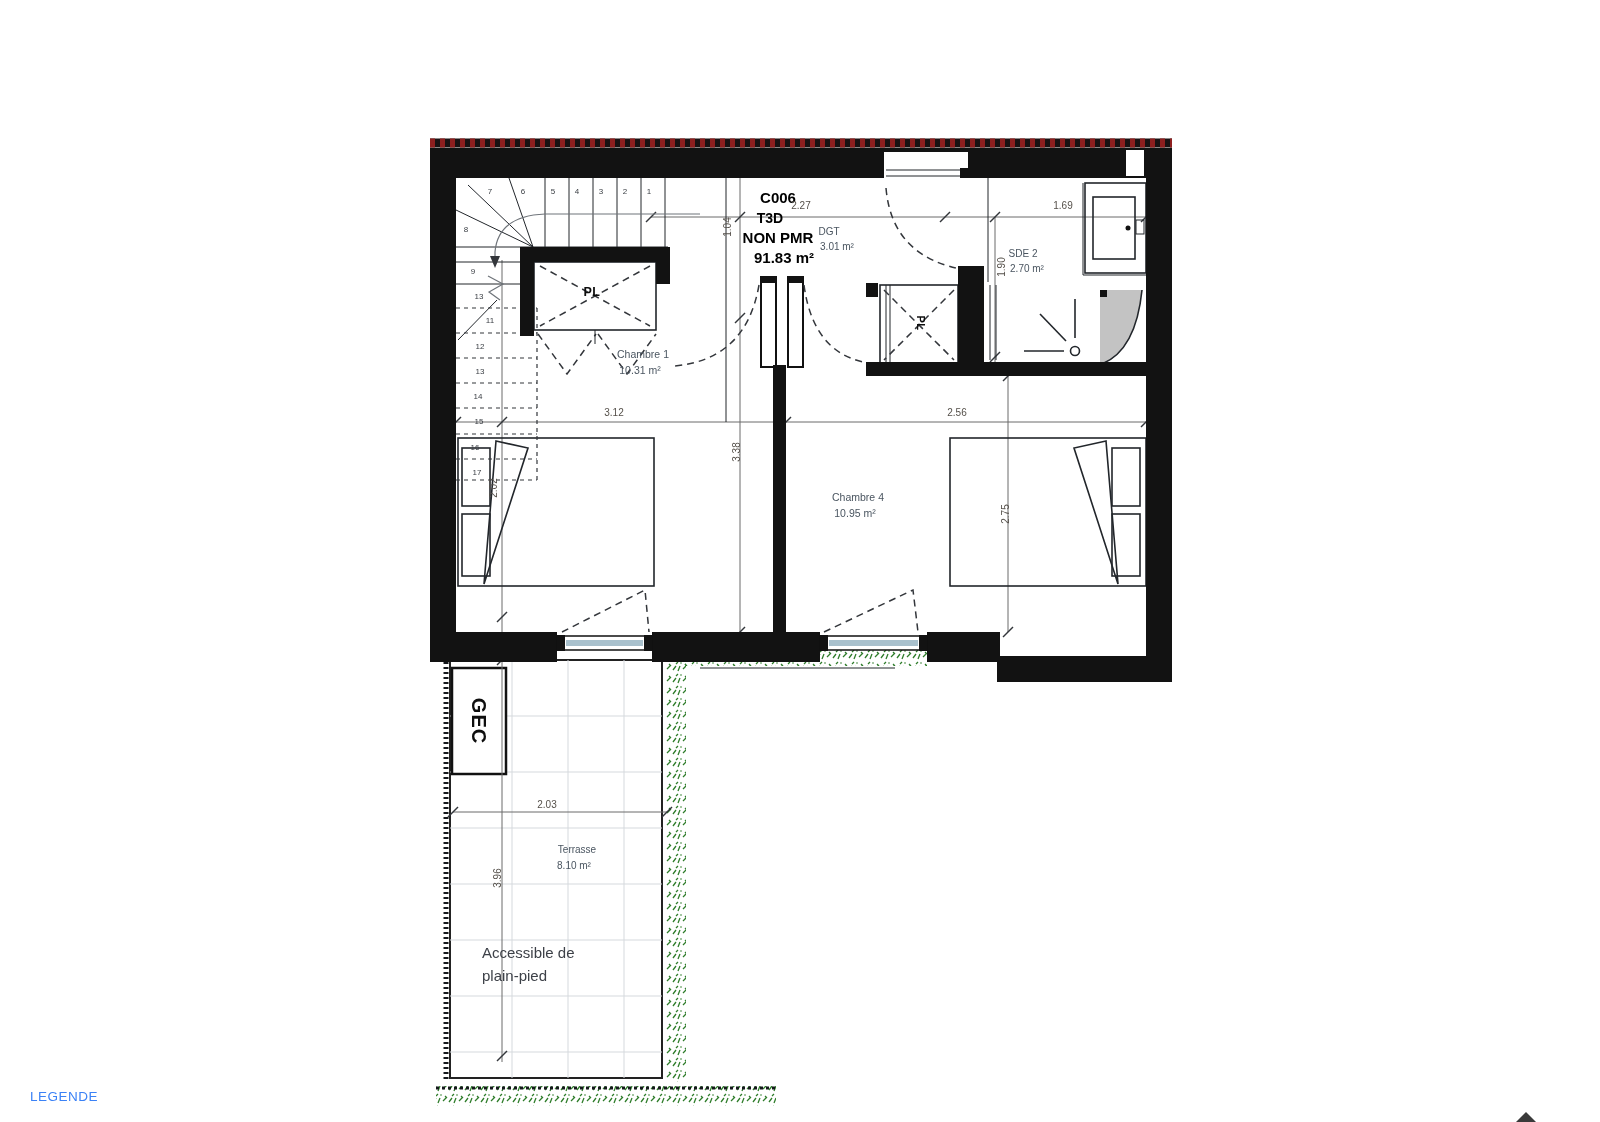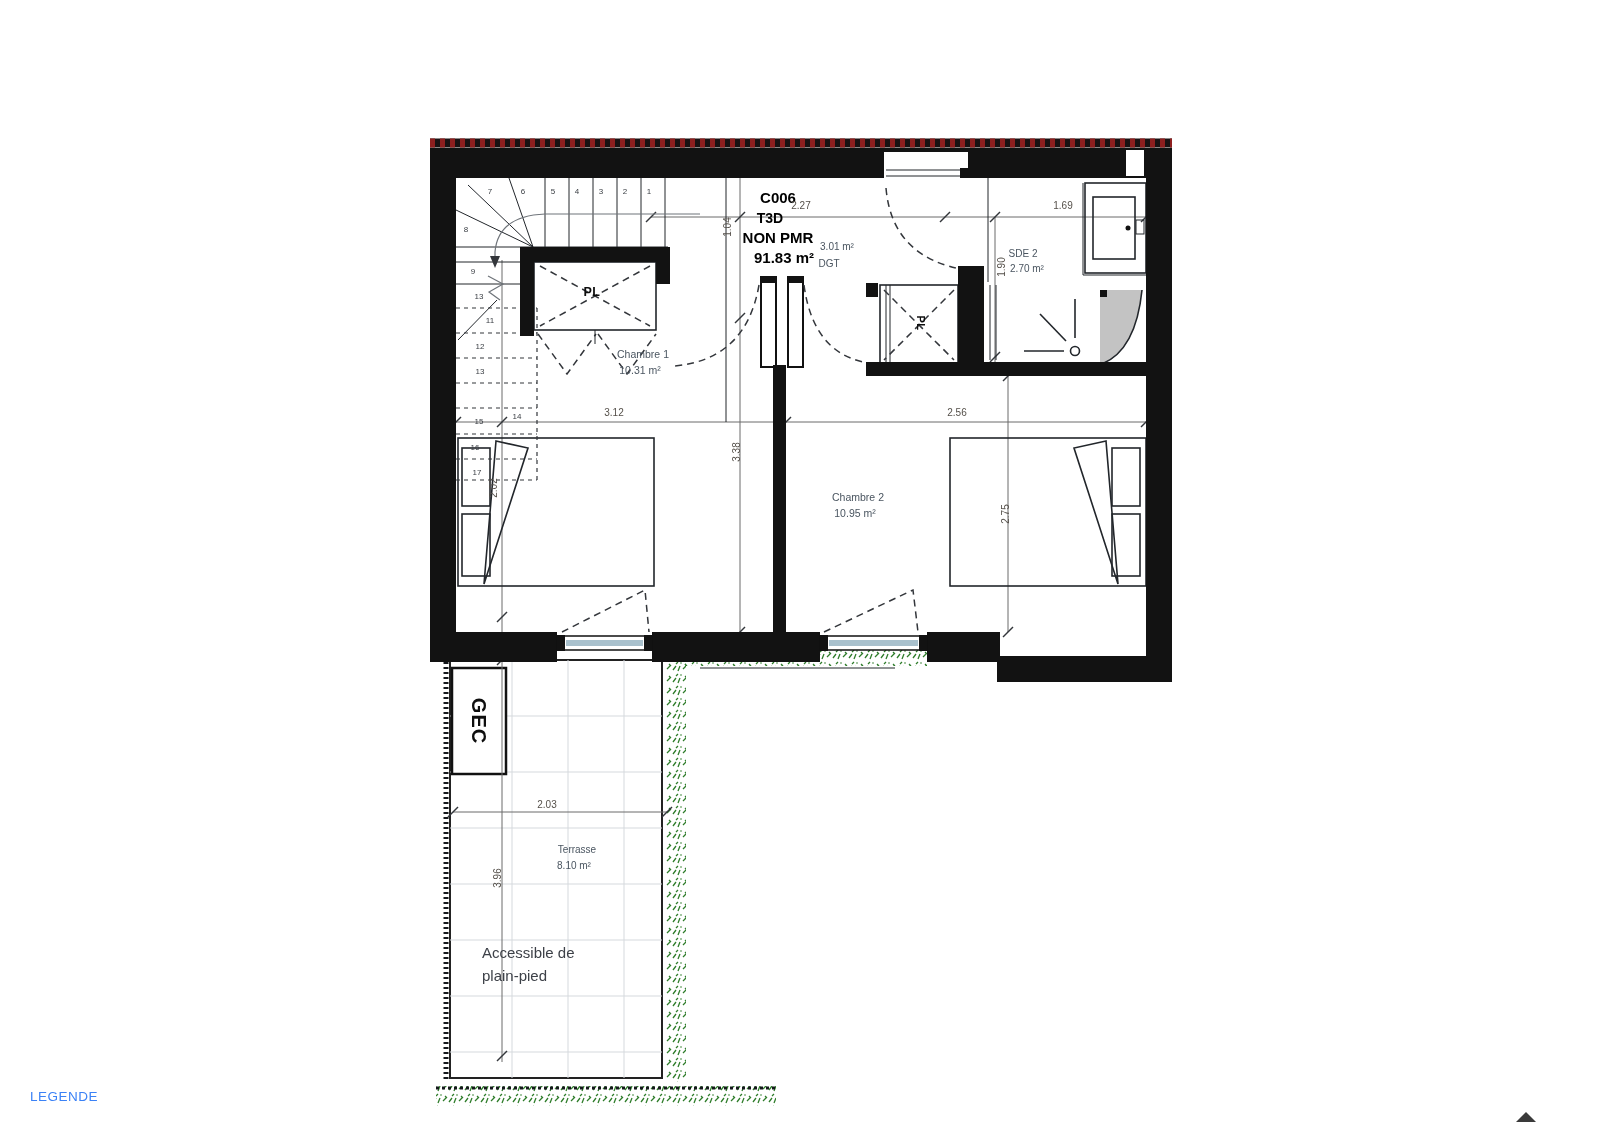--- a/index.html
+++ b/index.html
@@ -255,30 +255,30 @@
     <line class="thin1" x1="700" y1="668" x2="895" y2="668"></line>
 
     <polygon points="1526,1112 1536,1122 1516,1122" fill="#3a3a3a"></polygon>
   </svg>
 
   <div class="lbl unit u1" style="left:778px;top:198px;">C006</div>
   <div class="lbl unit u2" style="left:770px;top:218px;">T3D</div>
   <div class="lbl unit u3" style="left:778px;top:238px;">NON PMR</div>
   <div class="lbl unit u3" style="left:784px;top:258px;">91.83 m²</div>
 
-  <div class="lbl small" style="left:829px;top:232px;margin-top:32px;">DGT</div>
+  <div class="lbl small" style="left:829px;top:232px;">DGT</div>
   <div class="lbl small" style="left:837px;top:247px;">3.01 m²</div>
 
   <div class="lbl small" style="left:1023px;top:254px;">SDE 2</div>
   <div class="lbl small" style="left:1027px;top:269px;">2.70 m²</div>
 
   <div class="lbl" style="left:643px;top:354px;">Chambre 1</div>
   <div class="lbl" style="left:640px;top:370px;">10.31 m²</div>
 
-  <div class="lbl" style="left:858px;top:497px;">Chambre 2</div>
+  <div class="lbl" style="left:858px;top:497px;">Chambre 4</div>
   <div class="lbl" style="left:855px;top:513px;">10.95 m²</div>
 
   <div class="lbl small" style="left:577px;top:850px;">Terrasse</div>
   <div class="lbl small" style="left:574px;top:866px;">8.10 m²</div>
 
   <div class="lbl pl" style="left:592px;top:292px;">PL</div>
   <div class="lbl pl rot" style="left:920px;top:323px;">PL</div>
   <div class="lbl gec" style="left:479px;top:721px;">GEC</div>
 
   <div class="lbl note" style="left:482px;top:944px;">Accessible de</div>
@@ -293,21 +293,21 @@
       <span class="stairnum" style="left: 577px; top: 191px;">4</span>
       <span class="stairnum" style="left: 553px; top: 191px;">5</span>
       <span class="stairnum" style="left: 523px; top: 191px;">6</span>
       <span class="stairnum" style="left: 490px; top: 191px;">7</span>
       <span class="stairnum" style="left: 466px; top: 229px;">8</span>
       <span class="stairnum" style="left: 473px; top: 271px;">9</span>
       <span class="stairnum" style="left: 479px; top: 296px;">13</span>
       <span class="stairnum" style="left: 480px; top: 320px; padding-left: 20px;">11</span>
       <span class="stairnum" style="left: 480px; top: 346px;">12</span>
       <span class="stairnum" style="left: 480px; top: 371px;">13</span>
-      <span class="stairnum" style="left: 478px; top: 416px; margin-left: 39px;">14</span>
+      <span class="stairnum" style="left: 478px; top: 396px;">14</span>
       <span class="stairnum" style="left: 479px; top: 421px;">15</span>
       <span class="stairnum" style="left: 475px; top: 447px;">16</span>
       <span class="stairnum" style="left: 477px; top: 472px;">17</span>
     </div>
   <div>
       <span class="dim" style="left: 801px; top: 205px;">2.27</span>
       <span class="dim" style="left: 1063px; top: 205px;">1.69</span>
       <span class="dim rot" style="left: 727px; top: 227px;">1.04</span>
       <span class="dim rot" style="left: 1001px; top: 267px;">1.90</span>
       <span class="dim" style="left: 614px; top: 412px;">3.12</span>

